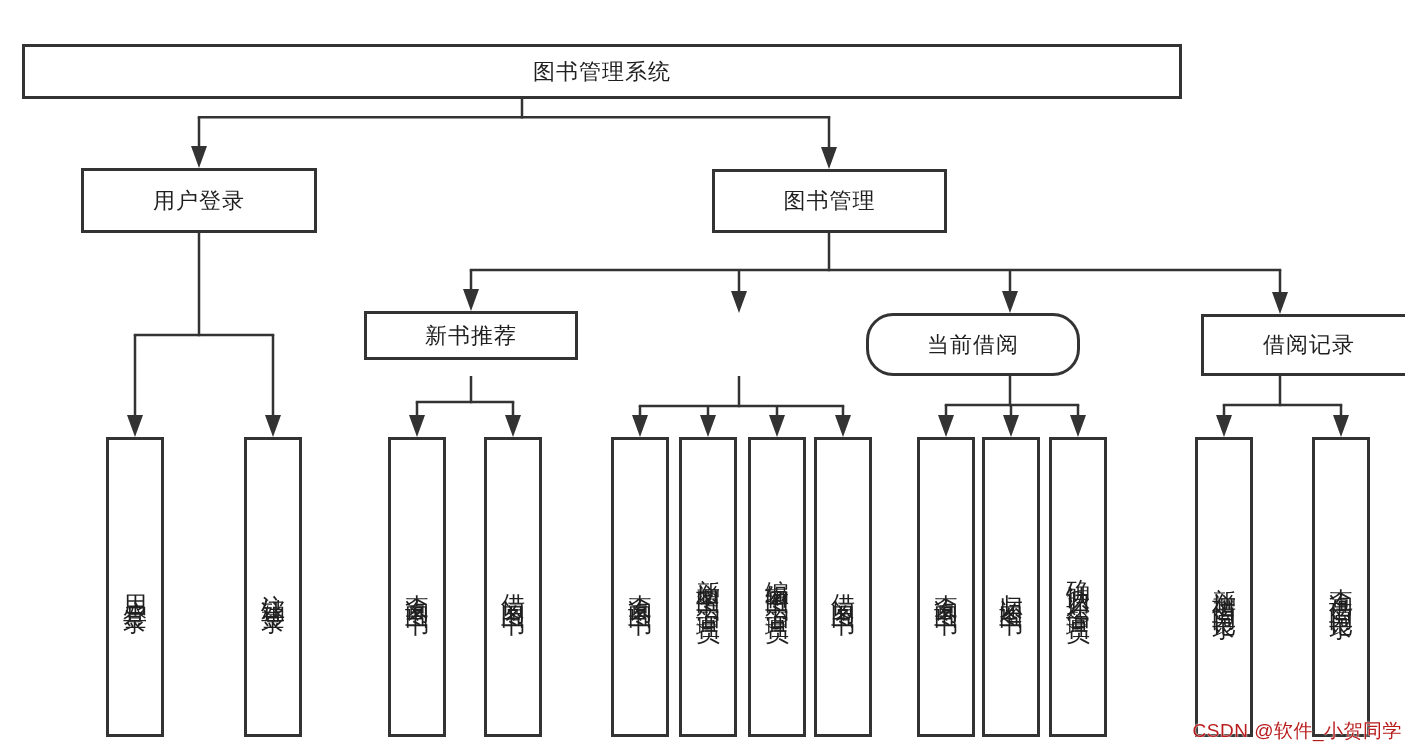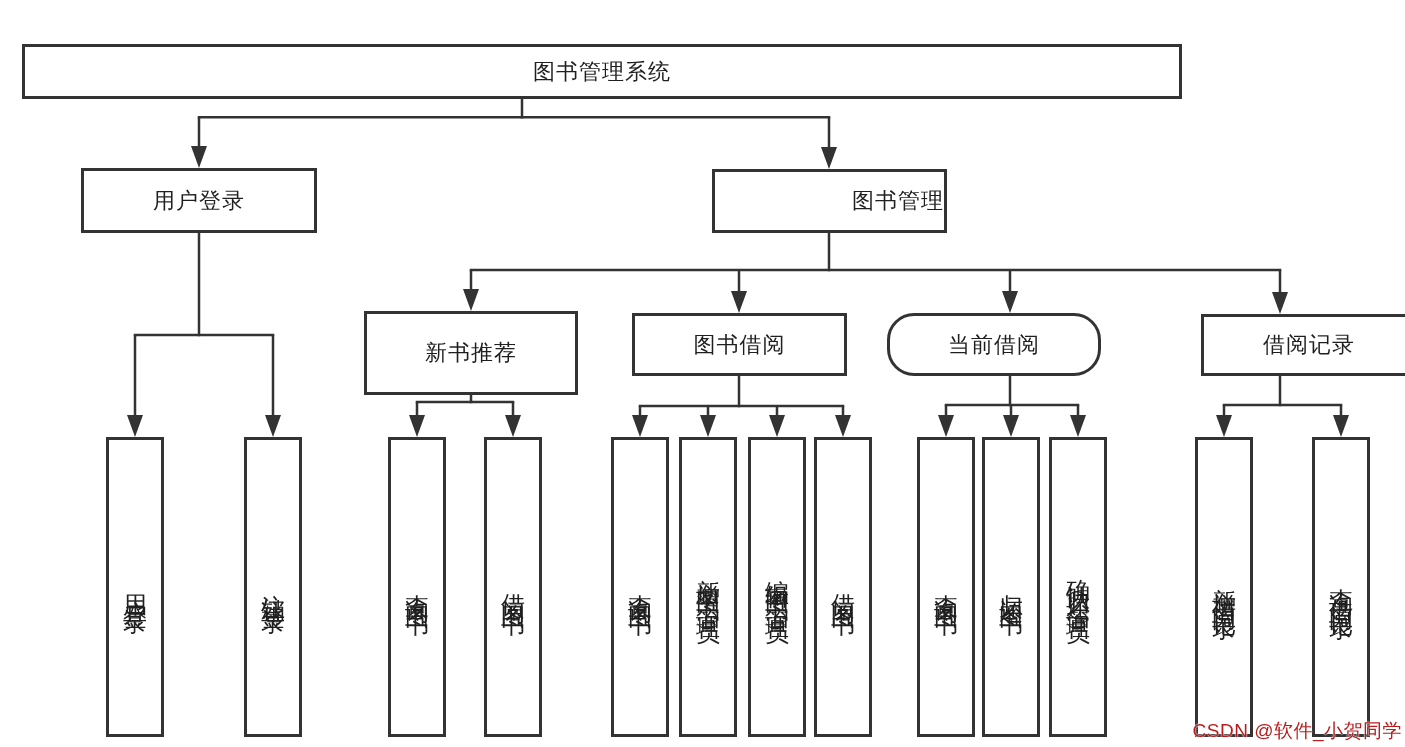--- a/index.html
+++ b/index.html
@@ -139,31 +139,28 @@
     </g>
   </svg>
 
   <div class="box h" style="left:22px; top:13px; width:1160px; height:55px;margin-top:31px;">
     <span>图书管理系统</span>
   </div>
 
   <div class="box h" style="left:81px; top:168px; width:236px; height:65px;">
     <span>用户登录</span>
   </div>
-  <div class="box h" style="left:712px; top:169px; width:235px; height:64px;justify-content:flex-end;">
+  <div class="box h" style="left:712px; top:169px; width:235px; height:64px;">
     <span>图书管理</span>
   </div>
 
-  <div class="box h" style="left:364px; top:311px; width:214px; height:84px;">
+  <div class="box h" style="left:364px; top:311px; width:214px; height:49px;">
     <span>新书推荐</span>
   </div>
-  <div class="box h" style="left:632px; top:313px; width:215px; height:63px;">
-    <span>图书借阅</span>
-  </div>
-  <div class="box h" style="left:887px; top:313px; width:214px; height:63px;border-radius:27px;">
+  <div class="box h" style="left:866px; top:313px; width:214px; height:63px;border-radius:27px;">
     <span>当前借阅</span>
   </div>
   <div class="box h" style="left:1172px; top:314px; width:216px; height:62px;margin-left:29px;">
     <span>借阅记录</span>
   </div>
 
   <div class="box v" style="left:106px; top:437px; width:58px; height:300px;">
     <span>用户登录</span>
   </div>
   <div class="box v" style="left:244px; top:437px; width:58px; height:300px;">

